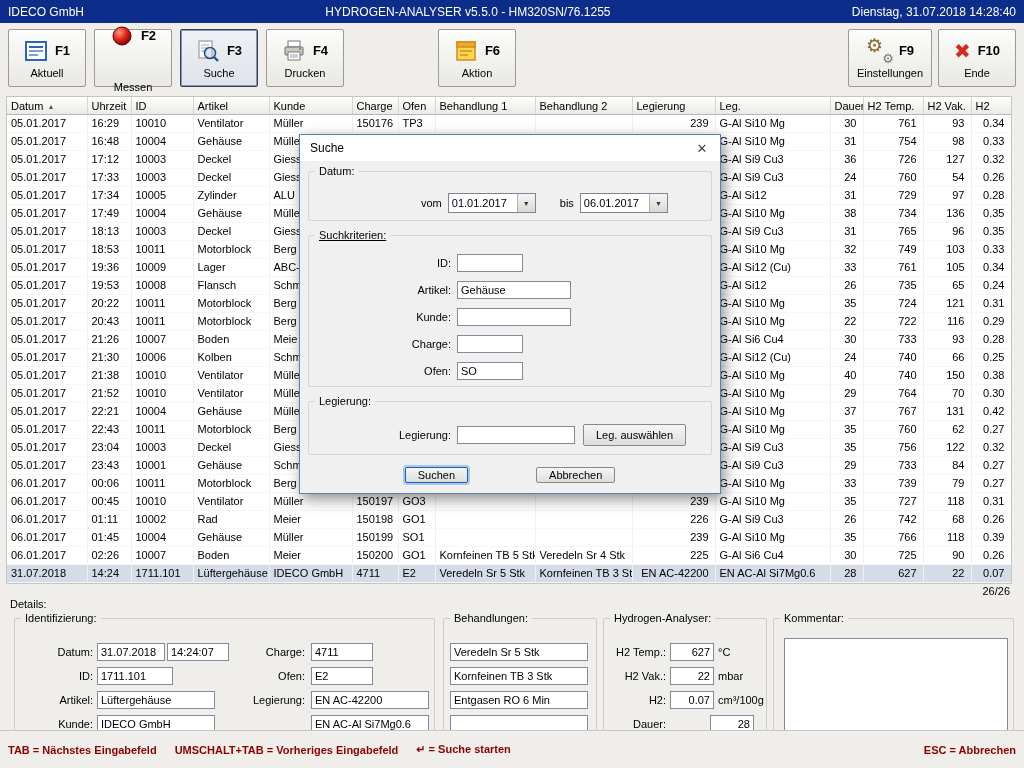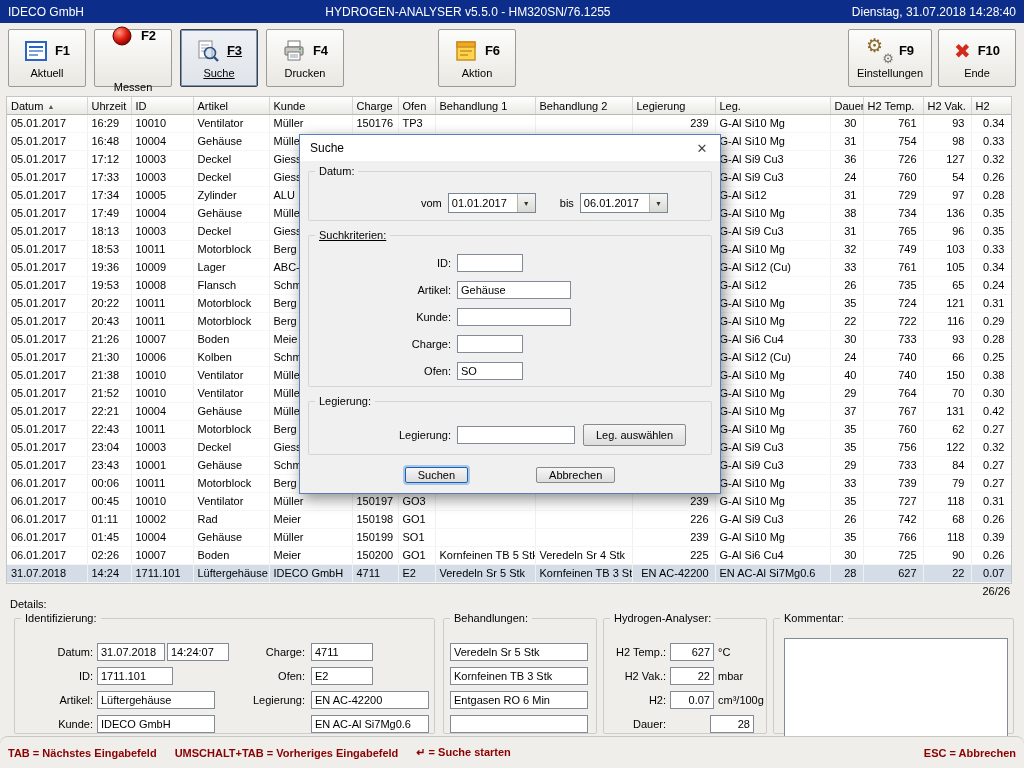--- a/index.html
+++ b/index.html
@@ -95,22 +95,22 @@
   #fs-beh{top:612px;left:443px;width:154px;height:122px;}
   #fs-hydro{top:612px;left:603px;width:164px;height:122px;}
   #fs-komm{top:612px;left:773px;width:241px;height:122px;}
   .id-row{left:8px;right:4px;}
   .id-row .lbl{width:70px;margin-right:4px;}
   .beh-row{left:6px;}
   .hy-row{left:4px;}
   .hy-row .lbl{width:58px;margin-right:4px;}
 
   
-  .statusbar{position:absolute;left:0;right:0;bottom:0;height:32px;background:#efeeea;
-             border-top:1px solid #c8c8c2;display:flex;align-items:center;padding:0 8px;box-sizing:border-box;border-radius:8px;}
+  .statusbar{position:absolute;left:0;right:0;bottom:0;height:38px;background:#efeeea;
+             border-top:1px solid #c8c8c2;display:flex;align-items:center;padding:0 8px;box-sizing:border-box;}
   .hint{color:#8b0000;font-weight:bold;font-size:11px;margin-right:18px;white-space:nowrap;}
   .hint.esc{margin-left:auto;margin-right:0;}
 </style>
 </head>
 <body>
 
 <div class="app">
 
   <div class="titlebar">
     <span class="tb-left">IDECO GmbH</span>
@@ -140,21 +140,21 @@
                 <stop offset="55%" stop-color="#e02010"></stop>
                 <stop offset="100%" stop-color="#7e0000"></stop>
               </radialGradient>
             </defs>
             <circle cx="12" cy="12" r="9" fill="url(#rg)" stroke="#5e0000"></circle>
           </svg>
         <span class="fkey">F2</span>
       </div>
       <div class="tb-label">Messen</div>
     </div>
-    <div class="tb-btn active" style="left:180px;text-decoration:underline;">
+    <div class="tb-btn active" style="left:180px;">
       <div class="tb-row1">
         <svg class="icon24" viewBox="0 0 24 24">
             <rect x="3" y="2" width="13" height="17" fill="#fff" stroke="#8a8a8a"></rect>
             <line x1="5" y1="6" x2="13" y2="6" stroke="#9aa6b8"></line>
             <line x1="5" y1="9" x2="13" y2="9" stroke="#9aa6b8"></line>
             <line x1="5" y1="12" x2="11" y2="12" stroke="#9aa6b8"></line>
             <circle cx="14" cy="14" r="5.5" fill="rgba(180,205,230,.5)" stroke="#305080" stroke-width="1.6"></circle>
             <line x1="18" y1="18" x2="22" y2="22" stroke="#305080" stroke-width="2.4"></line>
           </svg>
         <span class="fkey">F3</span>

